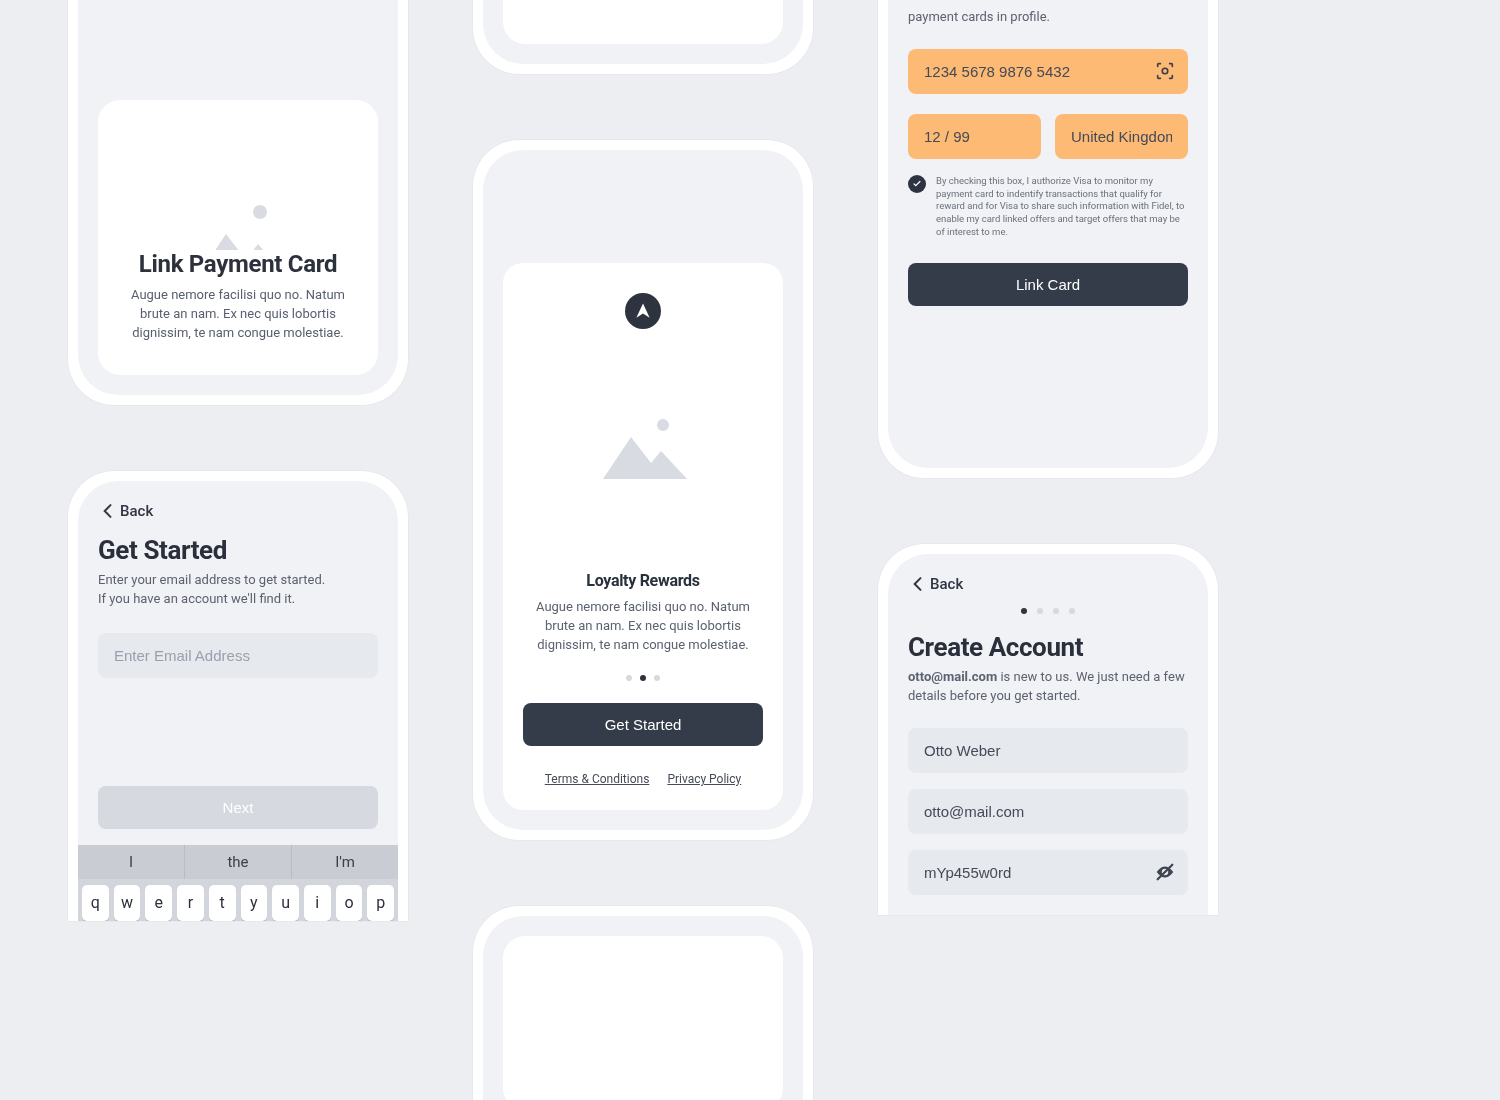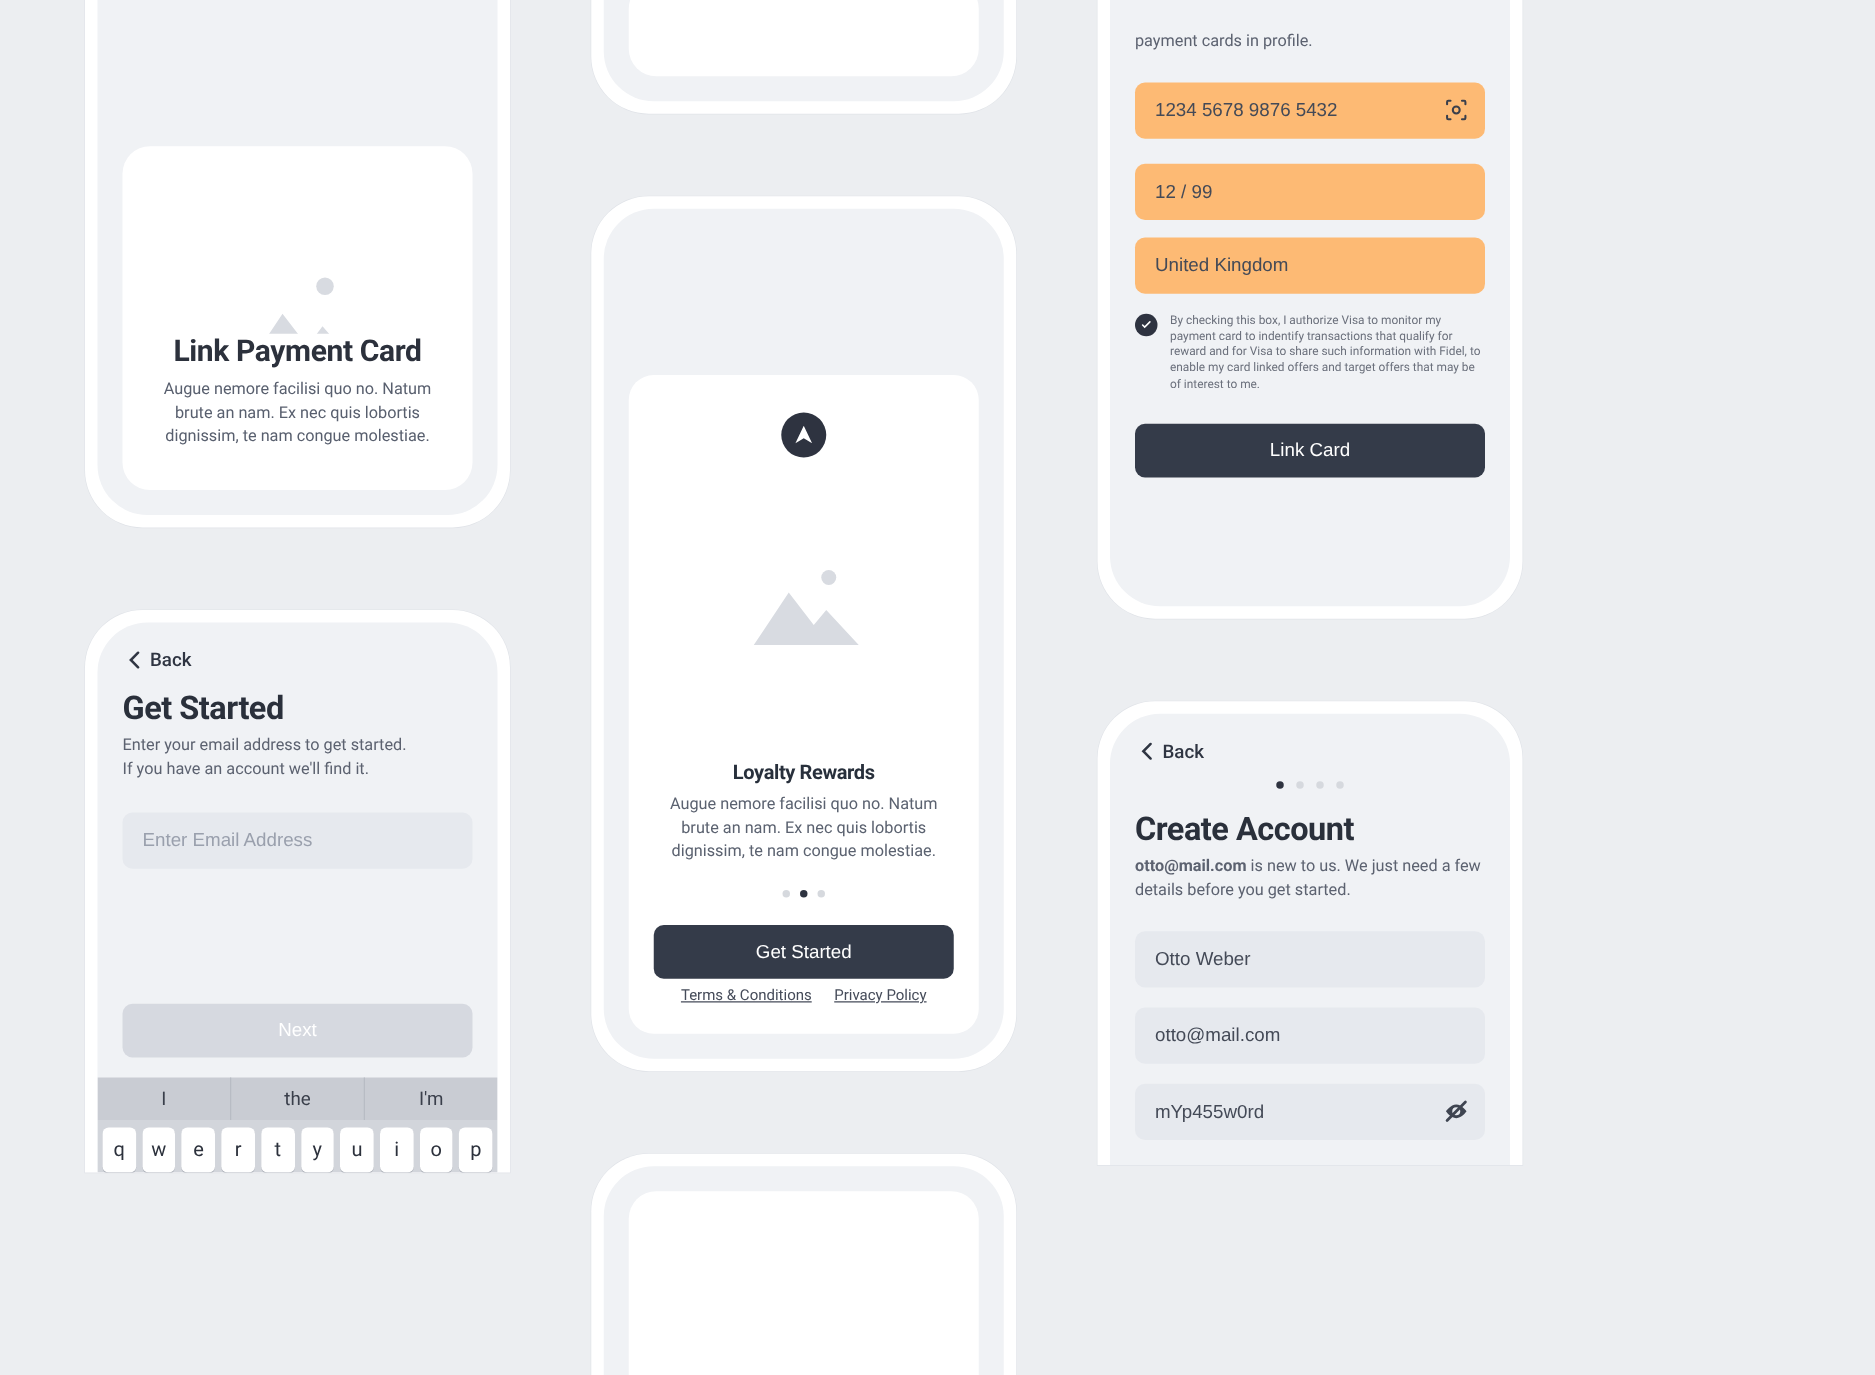--- a/index.html
+++ b/index.html
@@ -5,21 +5,21 @@
 * { box-sizing: border-box; margin: 0; padding: 0; }
 body {
   background: #eceef1;
   font-family: -apple-system, BlinkMacSystemFont, "Segoe UI", Roboto, Helvetica, Arial, sans-serif;
   width: 1500px;
   height: 1100px;
   overflow: hidden;
   color: #2f3542;
 }
 .stage { position: relative; width: 1500px; height: 1100px; display:block; }
-.col { position:absolute; top:17px; width:340px; display:flex; flex-direction:column; gap:66px; }
+.col { position:absolute; top:0; width:340px; display:flex; flex-direction:column; gap:66px; }
 .col1 { left:68px; }
 .col2 { left:473px; }
 .col3 { left:878px; }
 
 .frame {
   width:340px;
   background:#fff;
   border-radius:46px;
   padding:10px 10px;
   box-shadow: 0 0 0 .5px #e0e3e8;
@@ -64,21 +64,21 @@
   display:flex; align-items:center; justify-content:center;
   margin:0 auto 86px auto;
 }
 .hero .logo-c svg { width:20px; height:20px; }
 .hero .img-ph { margin:0 auto 88px auto; width:96px; height:68px; }
 .hero h2 { font-size:16px; font-weight:700; letter-spacing:-.3px; color:#28303c; }
 .hero p { font-size:13px; color:#5b6270; line-height:1.45; margin-top:8px; }
 .dots { display:flex; gap:8px; justify-content:center; margin-top:20px; }
 .dot { width:6px; height:6px; border-radius:50%; background:#d6d9de; }
 .dot.on { background:#2e3340; }
-.links { margin-top:6px; display:flex; gap:18px; justify-content:center; }
+.links { margin-top:26px; display:flex; gap:18px; justify-content:center; }
 .links a { font-size:12px; color:#454b59; text-decoration:underline; }
 
 
 .backrow { display:flex; align-items:center; gap:2px; margin-bottom:14px; color:#2f3542; font-size:15px; font-weight:500; }
 .chev { width:20px; height:20px; }
 .pg-title { font-size:26px; font-weight:700; letter-spacing:-.4px; color:#2a303b; margin-bottom:6px;}
 .sub { font-size:13px; color:#5c6270; line-height:1.45; }
 .inp {
   width:100%; background:#e6e9ee; border:none; border-radius:8px;
   padding:14px 16px; font-size:15px; color:#444a57; margin-top:16px;
@@ -95,21 +95,21 @@
 .kbd { margin-top:0; }
 .sugg { display:flex; background:#c9ccd3; }
 .sugg div { flex:1; text-align:center; padding:8px 0; font-size:15px; color:#3a3f4b; border-right:1px solid #b8bcc4; }
 .sugg div:last-child { border-right:none; }
 .keys { display:flex; gap:5px; justify-content:center; padding:6px 4px 0 4px; background:#d2d5db; }
 .key { width:27px; height:36px; background:#fff; border-radius:5px; box-shadow:0 1px 0 #aeb2ba; display:flex; align-items:center; justify-content:center; font-size:16px; color:#2c313c; }
 
 
 .lc-top { font-size:13px; color:#5c6270; line-height:1.45; }
 .field { width:100%; background:#fdba74; border:none; border-radius:8px; padding:14px 16px; font-size:15px; color:#444a57; }
-.fr { display:flex; gap:14px; margin-top:20px;flex-direction:column; }
+.fr { display:flex; gap:14px; margin-top:20px; }
 .fr .field { flex:1; }
 .chk-row { display:flex; gap:10px; margin-top:16px; align-items:flex-start; }
 .chk { width:18px; height:18px; border-radius:50%; background:#2e3340; display:flex; align-items:center; justify-content:center; flex-shrink:0; }
 .chk svg { width:10px; height:10px; }
 .chk-txt { font-size:9.5px; color:#6b707c; line-height:1.35; }
 
 
 .prog { display:flex; gap:10px; justify-content:center; margin:14px 0 18px; }
 
 

